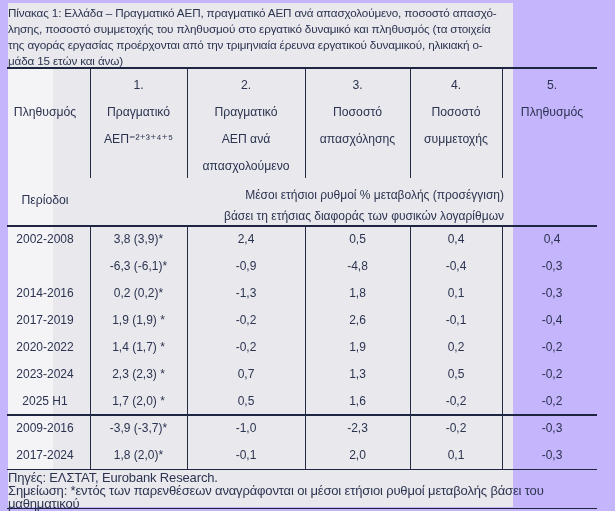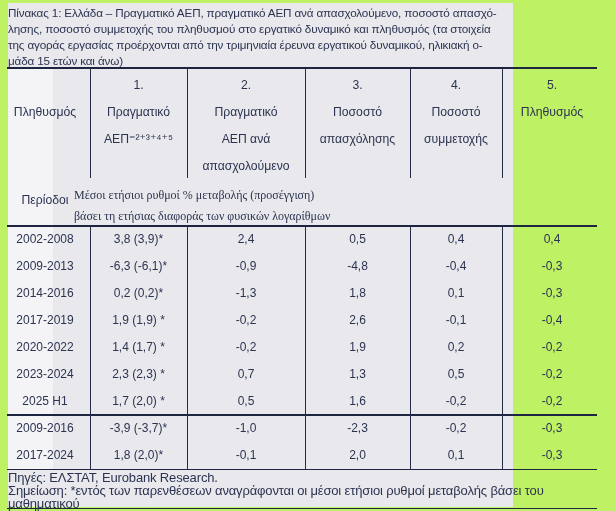--- a/index.html
+++ b/index.html
@@ -1,40 +1,40 @@
 <!DOCTYPE html>
 <html><head>
 <meta charset="utf-8">
 <style>
   html,body{margin:0;padding:0;background:#f9f9fb;}
   .page{position:relative;width:615px;height:511px;overflow:hidden;
         font-family:"Liberation Sans","DejaVu Sans",sans-serif;
-        color:#2b3350;background:#bef264;}
+        color:#2b3350;background:#c4b5fd;}
   .highlight{position:absolute;left:8px;top:3px;width:505px;height:504px;background:#e9e9ed;}
   .highlight-notch{position:absolute;left:8px;top:68px;width:45px;height:401px;background:#f4f4f7;}
   .caption{position:absolute;left:8px;top:5px;width:560px;font-size:11.7px;
            line-height:16px;letter-spacing:-0.15px;color:#2b3350;}
   .hrule{position:absolute;left:7px;width:590px;height:1.5px;background:#1e2540;}
   .hrule.thick{height:2px;}
   .vr{position:absolute;width:1px;background:#242b47;}
   .vr.head{top:68px;height:110px;}
   .vr.body{top:225px;height:244px;}
   .x1{left:90px;}.x2{left:187px;}.x3{left:305px;}.x4{left:410px;}.x5{left:502px;}
   .c0{left:0;width:90px;}
   .c1{left:90px;width:97px;}
   .c2{left:187px;width:118px;}
   .c3{left:305px;width:105px;}
   .c4{left:410px;width:92px;}
   .c5{left:502px;width:100px;}
   .hcell{position:absolute;top:68px;text-align:center;font-size:12.2px;padding-top:4px;}
   .hcell div{line-height:27px;height:27px;}
   .periods-label{position:absolute;left:0;top:176px;width:90px;height:49px;
                  line-height:49px;text-align:center;font-size:12.2px;}
-  .periods-merged{position:absolute;left:74px;top:185px;width:412px;text-align:left;
-                  font-size:12px;line-height:20.5px;font-family:Liberation Serif, serif;}
+  .periods-merged{position:absolute;left:92px;top:185px;width:412px;text-align:right;
+                  font-size:12px;line-height:20.5px;}
   .trow{position:absolute;left:0;width:615px;height:27px;}
   .tcell{position:absolute;top:0;height:27px;line-height:27px;text-align:center;font-size:12px;}
   .footer{position:absolute;left:8px;top:471px;width:585px;font-size:13px;
           line-height:13.2px;letter-spacing:-0.15px;}
 </style>
 </head>
 <body>
 
 <div class="page">
 
@@ -106,21 +106,20 @@
   <div>
       <div class="trow" style="top: 226px;">
         <div class="tcell c0">2002-2008</div>
         <div class="tcell c1">3,8 (3,9)*</div>
         <div class="tcell c2">2,4</div>
         <div class="tcell c3">0,5</div>
         <div class="tcell c4">0,4</div>
         <div class="tcell c5">0,4</div>
       </div>
       <div class="trow" style="top: 253px;">
-        <div class="tcell c0">2009-2013</div>
         <div class="tcell c1">-6,3 (-6,1)*</div>
         <div class="tcell c2">-0,9</div>
         <div class="tcell c3">-4,8</div>
         <div class="tcell c4">-0,4</div>
         <div class="tcell c5">-0,3</div>
       </div>
       <div class="trow" style="top: 280px; padding-left: 36px;">
         <div class="tcell c0">2014-2016</div>
         <div class="tcell c1">0,2 (0,2)*</div>
         <div class="tcell c2">-1,3</div>

